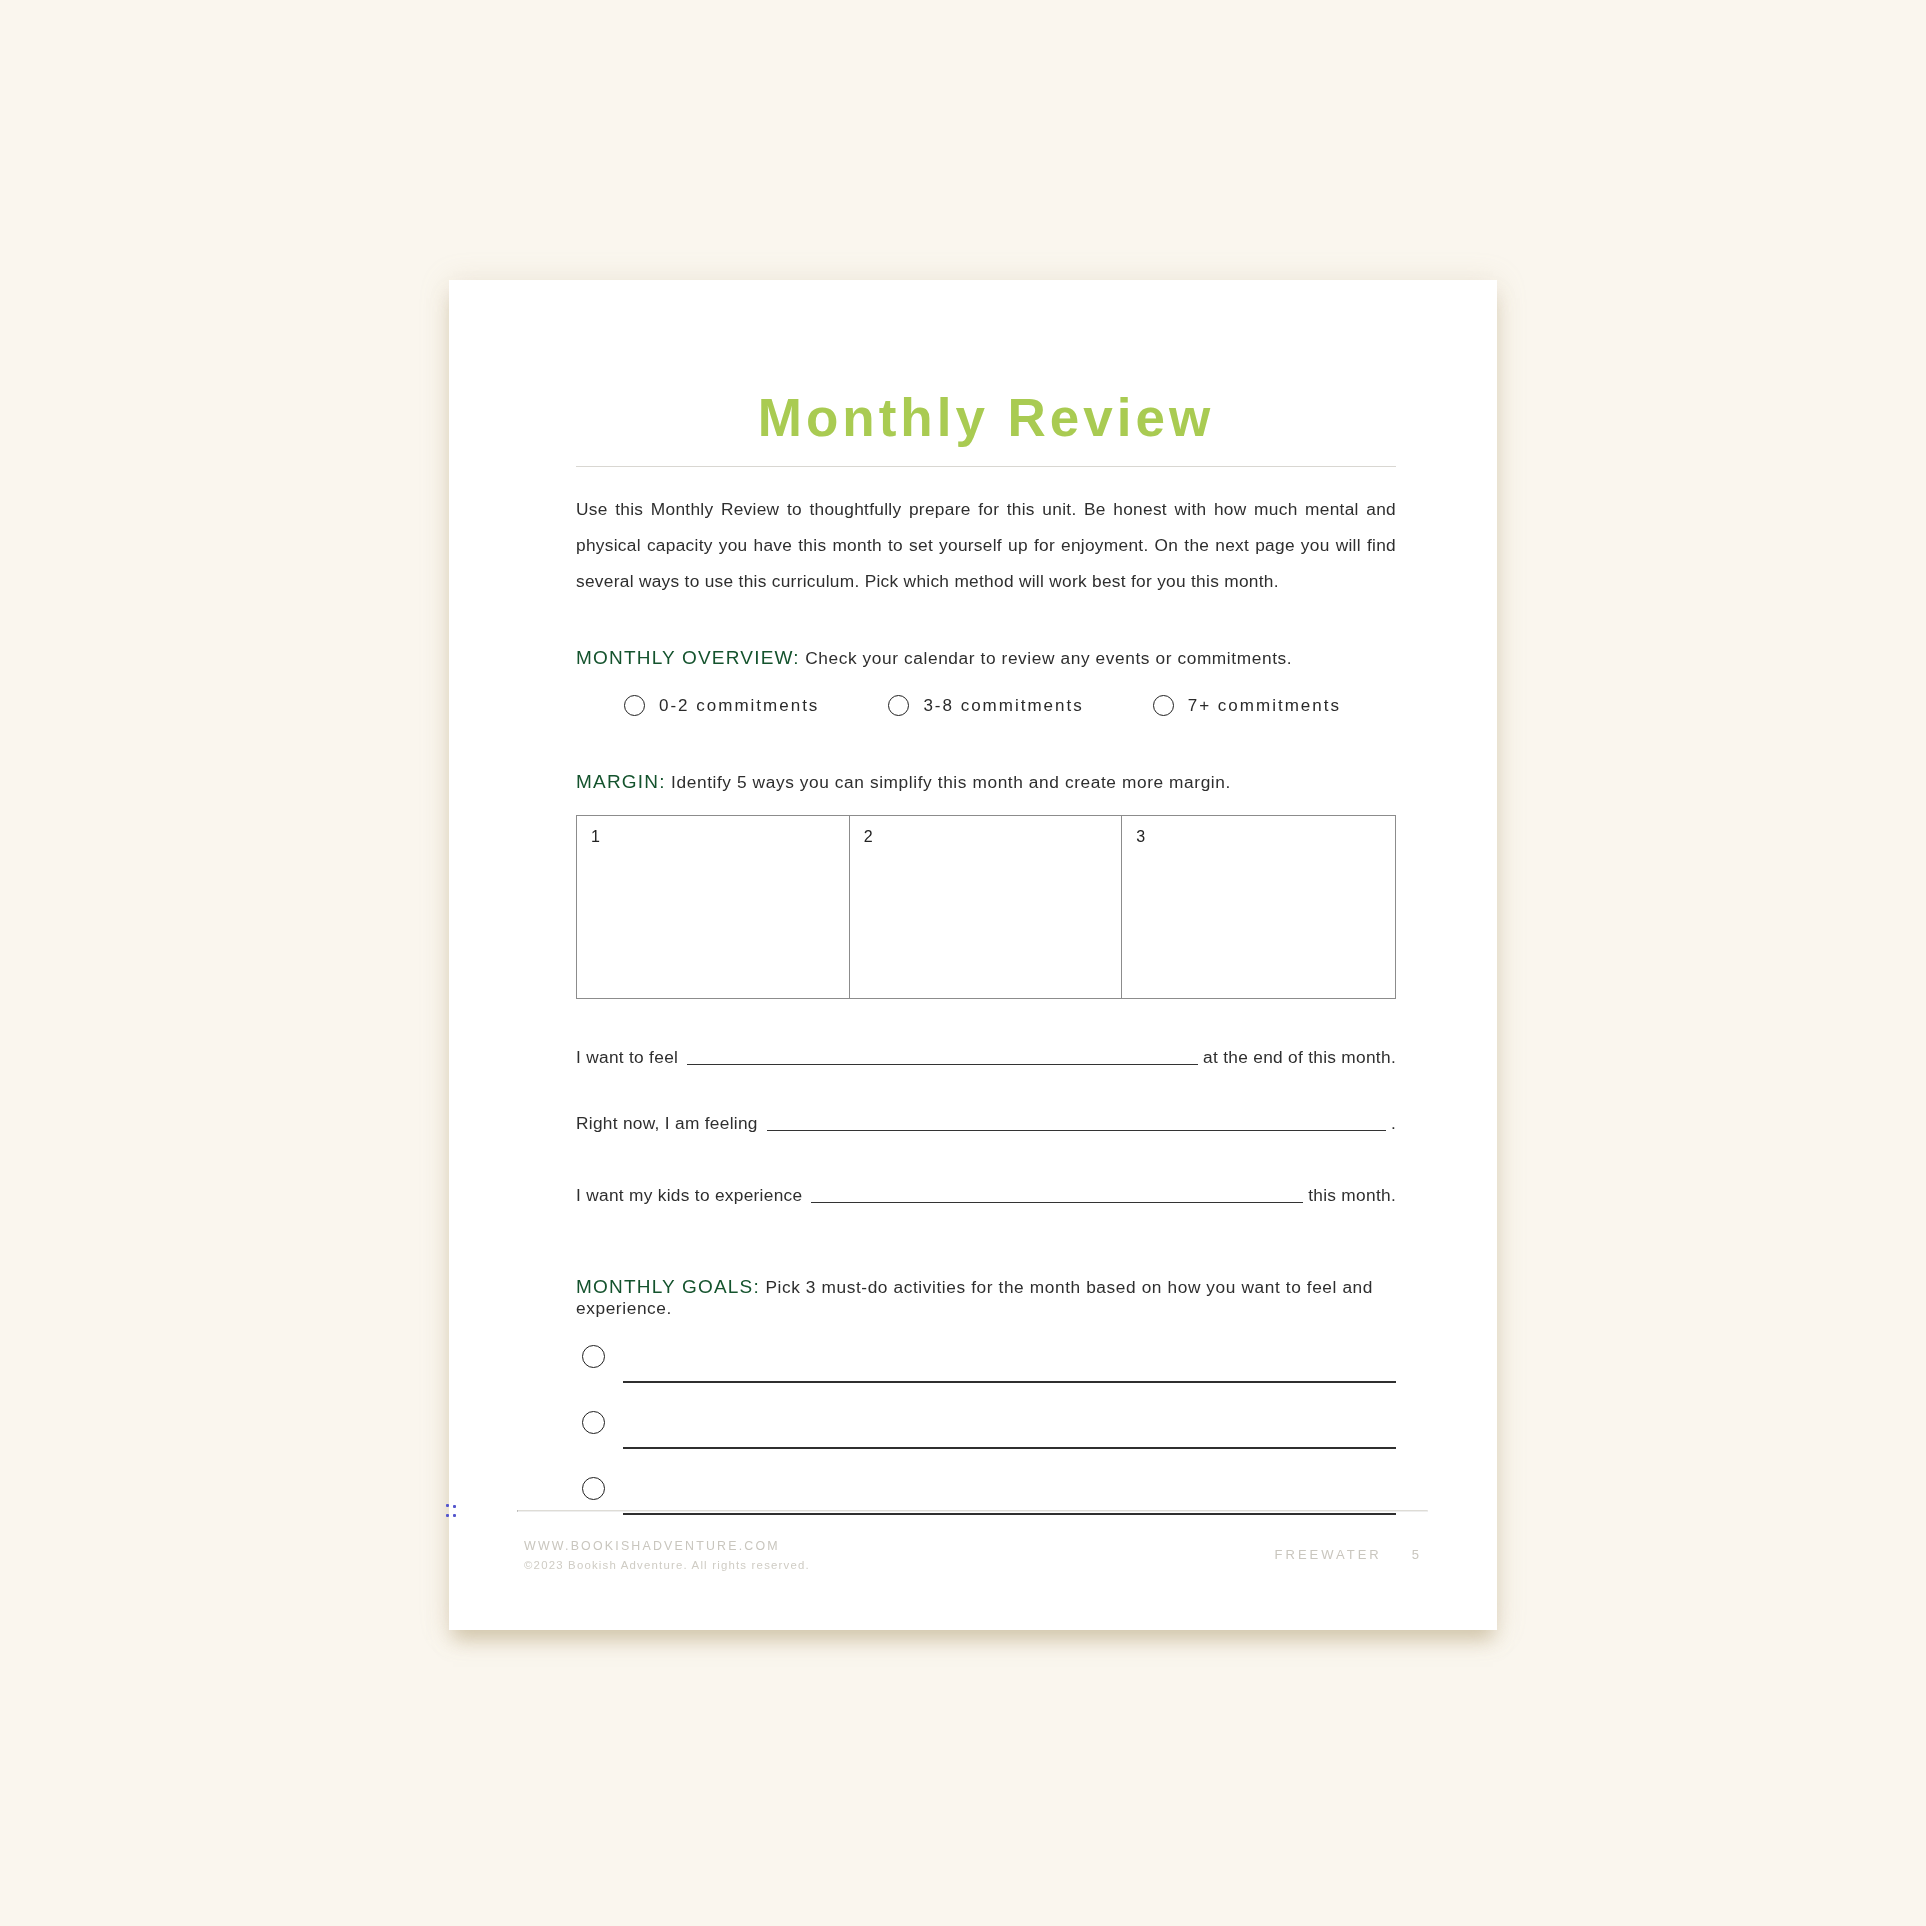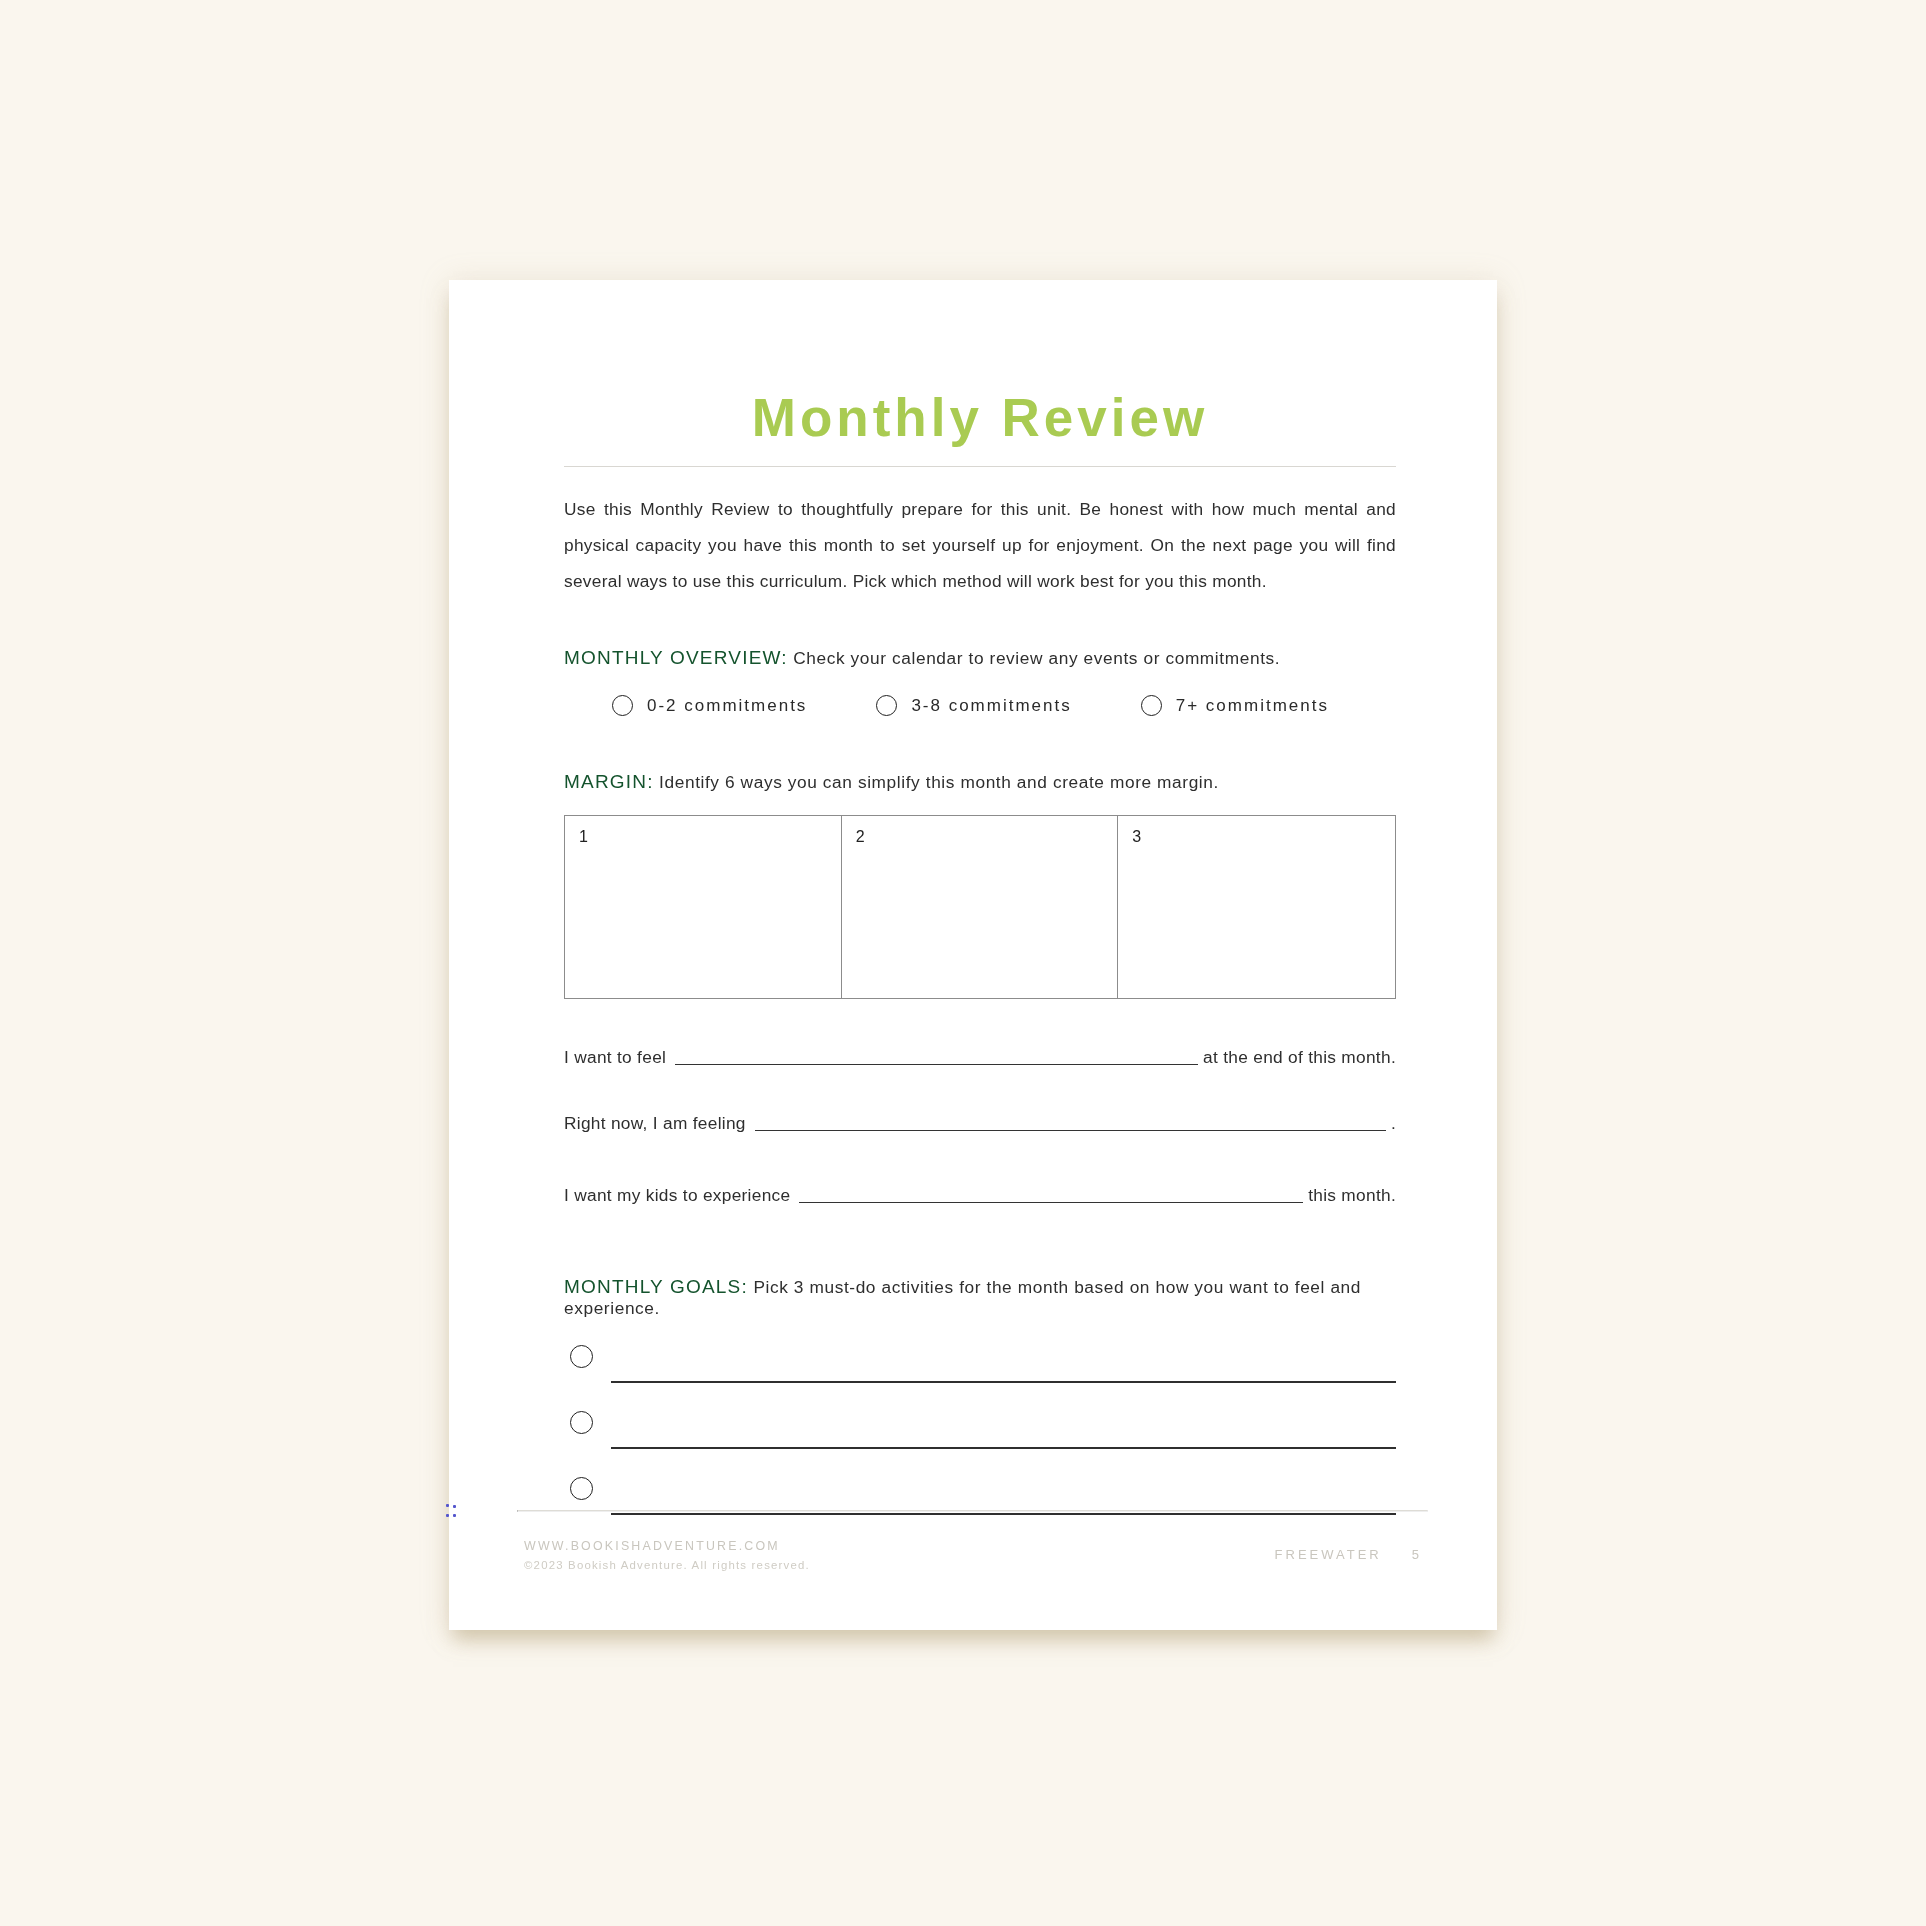--- a/index.html
+++ b/index.html
@@ -10,20 +10,21 @@
     font-family: "Liberation Sans", sans-serif;
     color: #2e2e2e;
     overflow: hidden;
   }
   .page {
     position: absolute;
     left: 449px; top: 280px;
     width: 1048px; height: 1350px;
     background: #ffffff;
     box-shadow: 0 14px 18px -4px rgba(186,170,132,0.55), 0 2px 28px rgba(186,170,132,0.22);
+    padding-left: 12px;
   }
   .content { padding: 0 101px 0 115px; }
 
   .doc-title {
     padding-top: 109px;
     text-align: center;
     font-size: 53px;
     line-height: 57px;
     font-weight: bold;
     letter-spacing: 4px;
@@ -183,21 +184,21 @@
         <span class="radio-label">3-8 commitments</span>
       </div>
       <div class="radio-opt">
         <span class="radio-circle"></span>
         <span class="radio-label">7+ commitments</span>
       </div>
     </div>
 
     <div class="section-line margin-heading">
       <span class="sec-label">MARGIN:</span>
-      <span>Identify 6 ways you can simplify this month and create more margin.</span>
+      <span>Identify 5 ways you can simplify this month and create more margin.</span>
     </div>
 
     <div class="margin-table">
       <div class="margin-cell">1</div>
       <div class="margin-cell">2</div>
       <div class="margin-cell">3</div>
     </div>
 
     <div class="blank-row blank-2">
       <span class="pre">I want to feel</span>

